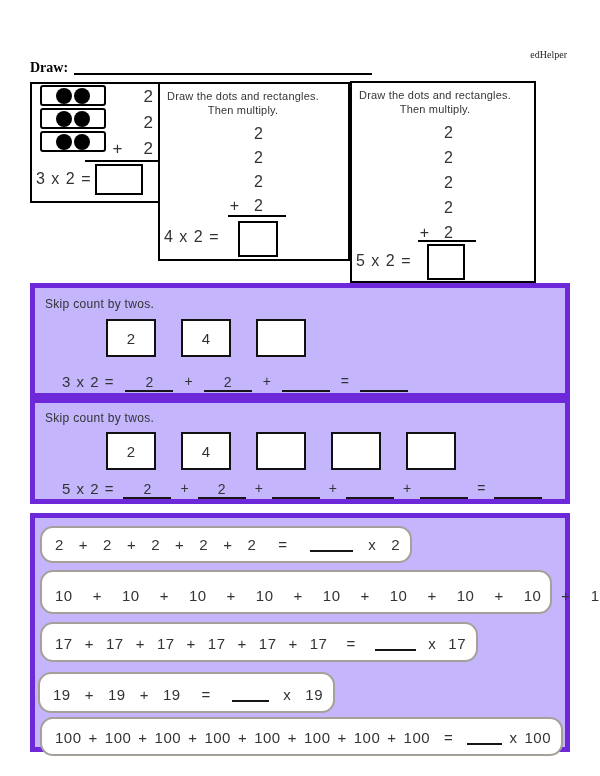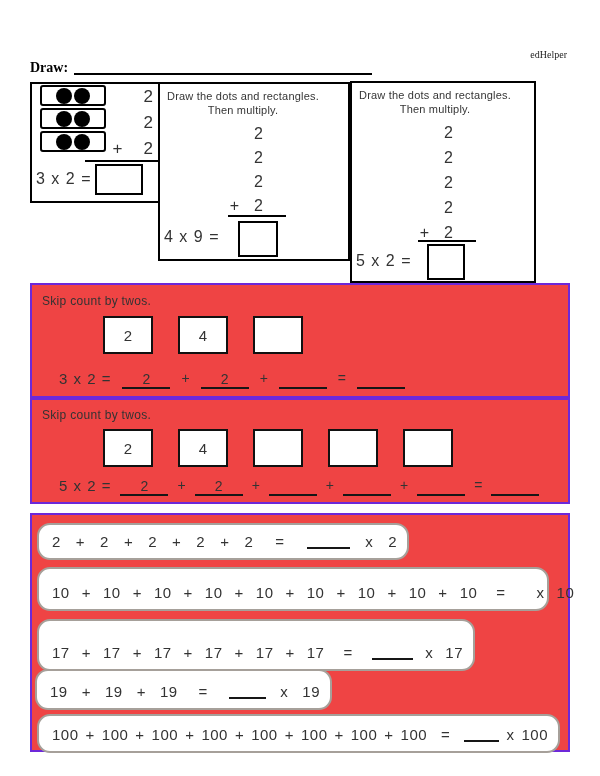--- a/index.html
+++ b/index.html
@@ -29,21 +29,21 @@
 
   .add-col { text-align:right; font-size:17px; letter-spacing:1px; color:#333; }
   .add-col .rpt { display:contents; }
   .add-row { display:block; }
   .plus-row { display:flex; justify-content:flex-end; align-items:baseline; }
   .sum-line { border-top:2px solid #000; height:0; }
   .eq-label { font-size:15px; letter-spacing:1px; color:#333; white-space:nowrap; }
   .ans-box { border:2px solid #000; background:#fff; }
 
   
-  .section { position:absolute; border:2px solid #6d28d9; background:#ef4444; }
+  .section { position:absolute; border:5px solid #6d28d9; background:#c4b5fd; }
   .skip-title { font-size:12px; letter-spacing:.3px; color:#333; }
   .count-row { display:flex; gap:25px; }
   .count-box {
     width:50px; height:38px; border:2px solid #111; background:#fff;
     display:flex; align-items:center; justify-content:center;
     font-size:15px; color:#333;
   }
   .skip-eq { display:flex; align-items:flex-end; gap:11px; height:23px; }
   .skip-eq .eq-label { padding-bottom:2px; }
   .eq-op { font-size:14px; color:#333; padding-bottom:3px; }
@@ -106,21 +106,21 @@
       <div>Then multiply.</div>
     </div>
     <div class="abs add-col" style="right:84px; top:38px; line-height:24px; font-size:16px;">
       <span class="rpt"><span class="add-row">2</span><span class="add-row">2</span><span class="add-row">2</span></span>
       <span class="add-row plus-row">
         <span style="margin-right:14px;">+</span>
         <span>2</span>
       </span>
     </div>
     <div class="abs sum-line" style="left:68px; top:131px; width:58px;"></div>
-    <div class="abs eq-label" style="left:4px; top:144px; font-size:16px;">4 x 9 =</div>
+    <div class="abs eq-label" style="left:4px; top:144px; font-size:16px;">4 x 2 =</div>
     <div class="abs ans-box" style="left:78px; top:137px; width:40px; height:36px;"></div>
   </div>
 
   <div class="panel" style="left:350px; top:69px; width:186px; height:202px;">
     <div class="abs prompt" style="left:7px; top:5px;">
       <div>Draw the dots and rectangles.</div>
       <div>Then multiply.</div>
     </div>
     <div class="abs add-col" style="right:80px; top:37px; line-height:25px; font-size:16px;">
       <span class="rpt"><span class="add-row">2</span><span class="add-row">2</span><span class="add-row">2</span><span class="add-row">2</span></span>
@@ -180,28 +180,28 @@
 
   <div class="section" style="left:30px; top:501px; width:540px; height:239px;">
 
     <div class="nrow" style="left:5px; top:8px; width:372px; height:37px; gap:15px;">
       <span class="tokens"><span class="tok">2</span><span class="tok">+</span><span class="tok">2</span><span class="tok">+</span><span class="tok">2</span><span class="tok">+</span><span class="tok">2</span><span class="tok">+</span><span class="tok">2</span><span class="tok">=</span></span>
       <span class="blank-line"></span>
       <span class="tok">x</span>
       <span class="tok">2</span>
     </div>
 
-    <div class="nrow" style="left:5px; top:52px; width:512px; height:44px; gap:12px;border-radius:13px;">
+    <div class="nrow" style="left:5px; top:52px; width:512px; height:44px; gap:20px;border-radius:13px;">
       <span class="tokens"><span class="tok">10</span><span class="tok">+</span><span class="tok">10</span><span class="tok">+</span><span class="tok">10</span><span class="tok">+</span><span class="tok">10</span><span class="tok">+</span><span class="tok">10</span><span class="tok">+</span><span class="tok">10</span><span class="tok">+</span><span class="tok">10</span><span class="tok">+</span><span class="tok">10</span><span class="tok">+</span><span class="tok">10</span><span class="tok">=</span></span>
       <span class="blank-line"></span>
       <span class="tok">x</span>
       <span class="tok">10</span>
     </div>
 
-    <div class="nrow" style="left:5px; top:104px; width:438px; height:52px; gap:12px;">
+    <div class="nrow" style="left:5px; top:104px; width:438px; height:40px; gap:12px;">
       <span class="tokens"><span class="tok">17</span><span class="tok">+</span><span class="tok">17</span><span class="tok">+</span><span class="tok">17</span><span class="tok">+</span><span class="tok">17</span><span class="tok">+</span><span class="tok">17</span><span class="tok">+</span><span class="tok">17</span><span class="tok">=</span></span>
       <span class="blank-line"></span>
       <span class="tok">x</span>
       <span class="tok">17</span>
     </div>
 
     <div class="nrow" style="left:3px; top:154px; width:297px; height:41px; gap:14px;">
       <span class="tokens"><span class="tok">19</span><span class="tok">+</span><span class="tok">19</span><span class="tok">+</span><span class="tok">19</span><span class="tok">=</span></span>
       <span class="blank-line"></span>
       <span class="tok">x</span>

